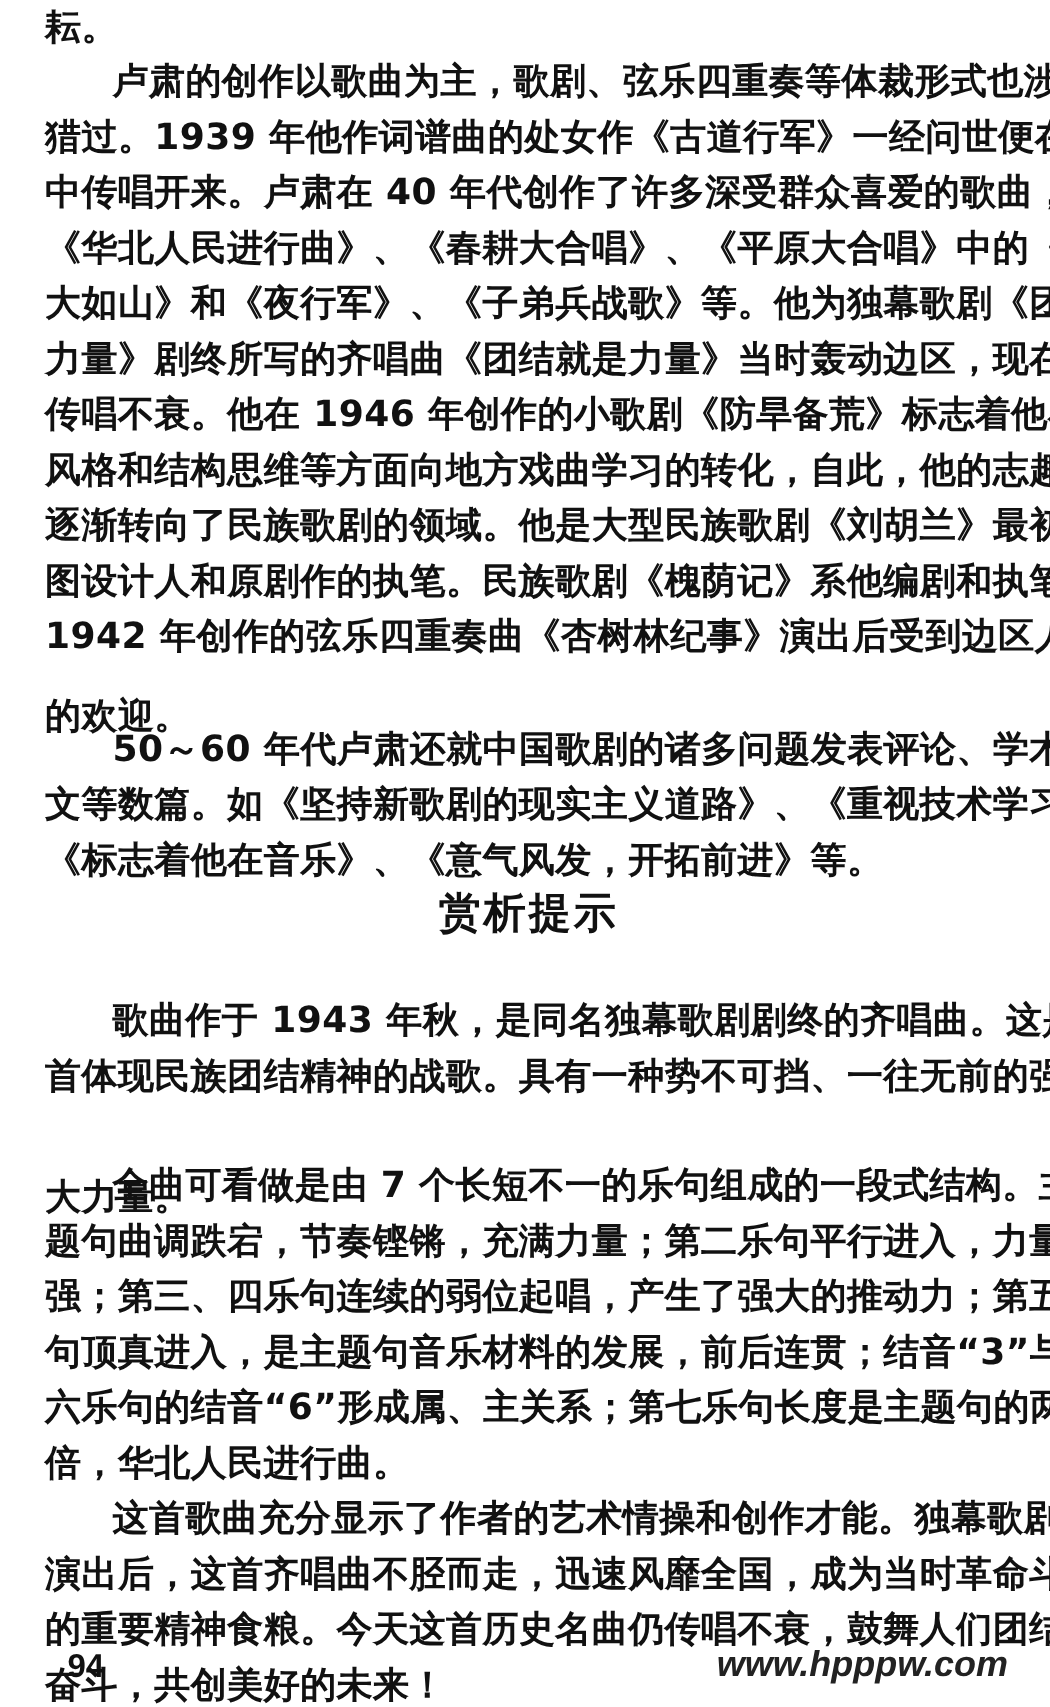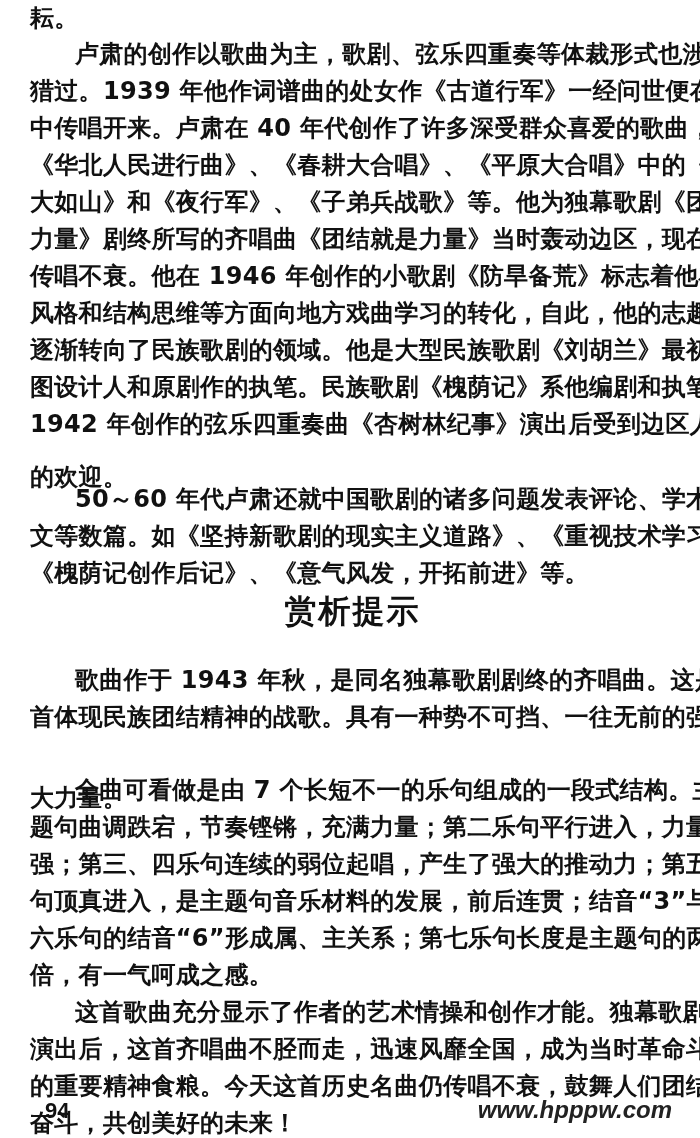--- a/index.html
+++ b/index.html
@@ -9,21 +9,21 @@
   }
   .page { position: absolute; left: 30px; top: 0; width: 645px; }
   .line {
     position: absolute; left: 0; white-space: nowrap;
     font-size: 24px; font-weight: bold; letter-spacing: 0.3px;
     line-height: 37px; height: 37px;
   }
   .line.indent { left: 45px; }
   .heading {
     position: absolute; left: 0; width: 645px; text-align: center;
-    font-size: 32px; font-weight: bold; letter-spacing: 2px;
+    font-size: 28px; font-weight: bold; letter-spacing: 2px;
   }
   .page-number {
     position: absolute; left: 45px; top: 1098px;
     font-family: Liberation Sans, sans-serif; font-weight: bold; font-size: 22px;
   }
   .site-url {
     position: absolute; right: 28px; top: 1096px;
     font-family: "Liberation Sans", sans-serif; font-weight: bold; font-style: italic;
     font-size: 24px; color: #222;
   }
@@ -43,34 +43,34 @@
   <div class="line" style="top:221px">力量》剧终所写的齐唱曲《团结就是力量》当时轰动边区，现在仍</div>
   <div class="line" style="top:258px">传唱不衰。他在 1946 年创作的小歌剧《防旱备荒》标志着他在音乐</div>
   <div class="line" style="top:295px">风格和结构思维等方面向地方戏曲学习的转化，自此，他的志趣</div>
   <div class="line" style="top:332px">逐渐转向了民族歌剧的领域。他是大型民族歌剧《刘胡兰》最初蓝</div>
   <div class="line" style="top:369px">图设计人和原剧作的执笔。民族歌剧《槐荫记》系他编剧和执笔。</div>
   <div class="line" style="top:406px">1942 年创作的弦乐四重奏曲《杏树林纪事》演出后受到边区人民</div>
   <div class="line" style="top:459px">的欢迎。</div>
 
   <div class="line indent" style="top:481px">50～60 年代卢肃还就中国歌剧的诸多问题发表评论、学术论</div>
   <div class="line" style="top:518px">文等数篇。如《坚持新歌剧的现实主义道路》、《重视技术学习》、</div>
-  <div class="line" style="top:555px">《槐荫记创作后记》、《意气风发，开拓前进》等。</div>
+  <div class="line" style="top:555px">《标志着他在音乐》、《意气风发，开拓前进》等。</div>
 
   <div class="heading" style="top:590px">赏析提示</div>
 
   <div class="line indent" style="top:662px">歌曲作于 1943 年秋，是同名独幕歌剧剧终的齐唱曲。这是一</div>
   <div class="line" style="top:699px">首体现民族团结精神的战歌。具有一种势不可挡、一往无前的强</div>
   <div class="line" style="top:780px">大力量。</div>
 
   <div class="line indent" style="top:772px">全曲可看做是由 7 个长短不一的乐句组成的一段式结构。主</div>
   <div class="line" style="top:809px">题句曲调跌宕，节奏铿锵，充满力量；第二乐句平行进入，力量加</div>
   <div class="line" style="top:846px">强；第三、四乐句连续的弱位起唱，产生了强大的推动力；第五乐</div>
   <div class="line" style="top:883px">句顶真进入，是主题句音乐材料的发展，前后连贯；结音“3”与第</div>
   <div class="line" style="top:920px">六乐句的结音“6”形成属、主关系；第七乐句长度是主题句的两</div>
-  <div class="line" style="top:957px">倍，有一气呵成之感。</div>
+  <div class="line" style="top:957px">倍，华北人民进行曲。</div>
 
   <div class="line indent" style="top:994px">这首歌曲充分显示了作者的艺术情操和创作才能。独幕歌剧</div>
   <div class="line" style="top:1031px">演出后，这首齐唱曲不胫而走，迅速风靡全国，成为当时革命斗争</div>
   <div class="line" style="top:1068px">的重要精神食粮。今天这首历史名曲仍传唱不衰，鼓舞人们团结</div>
   <div class="line" style="top:1105px">奋斗，共创美好的未来！</div>
 </div>
 
 <div class="page-number">94</div>
 <div class="site-url">www.hpppw.com</div>
 

